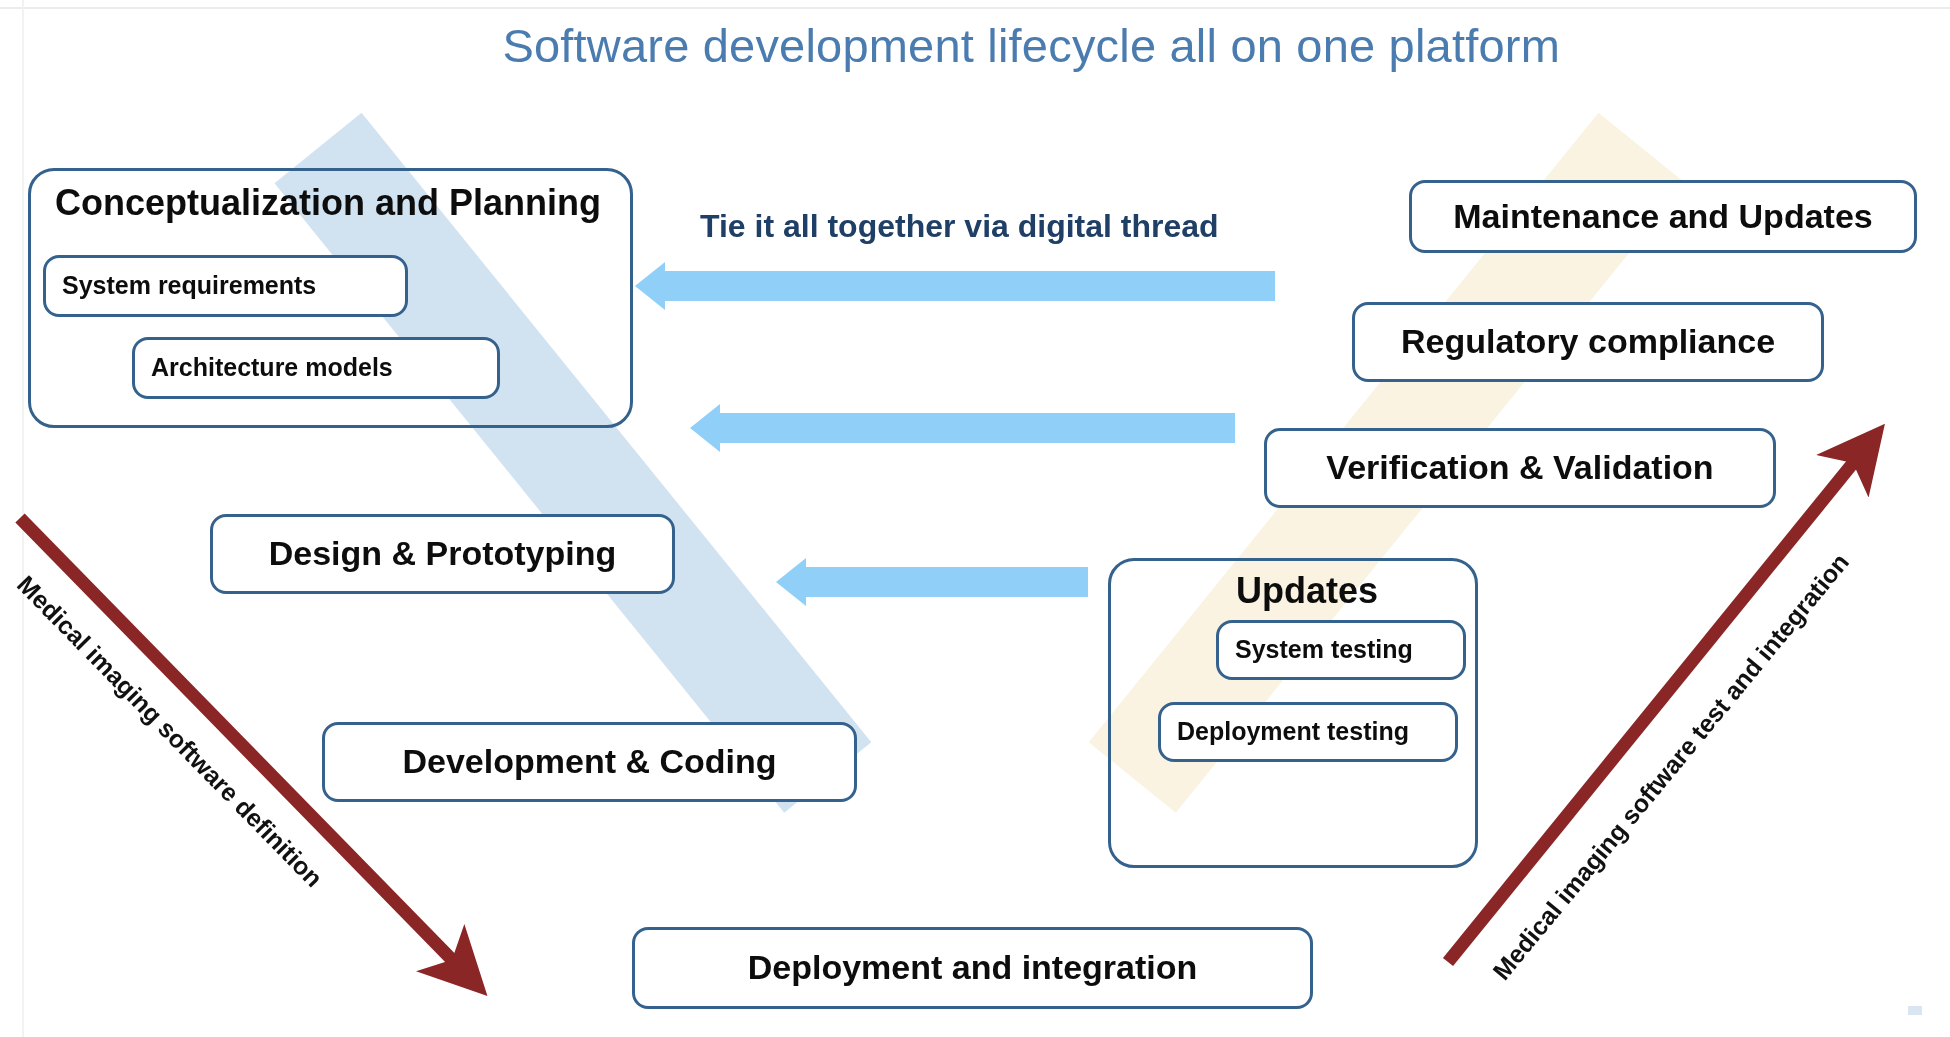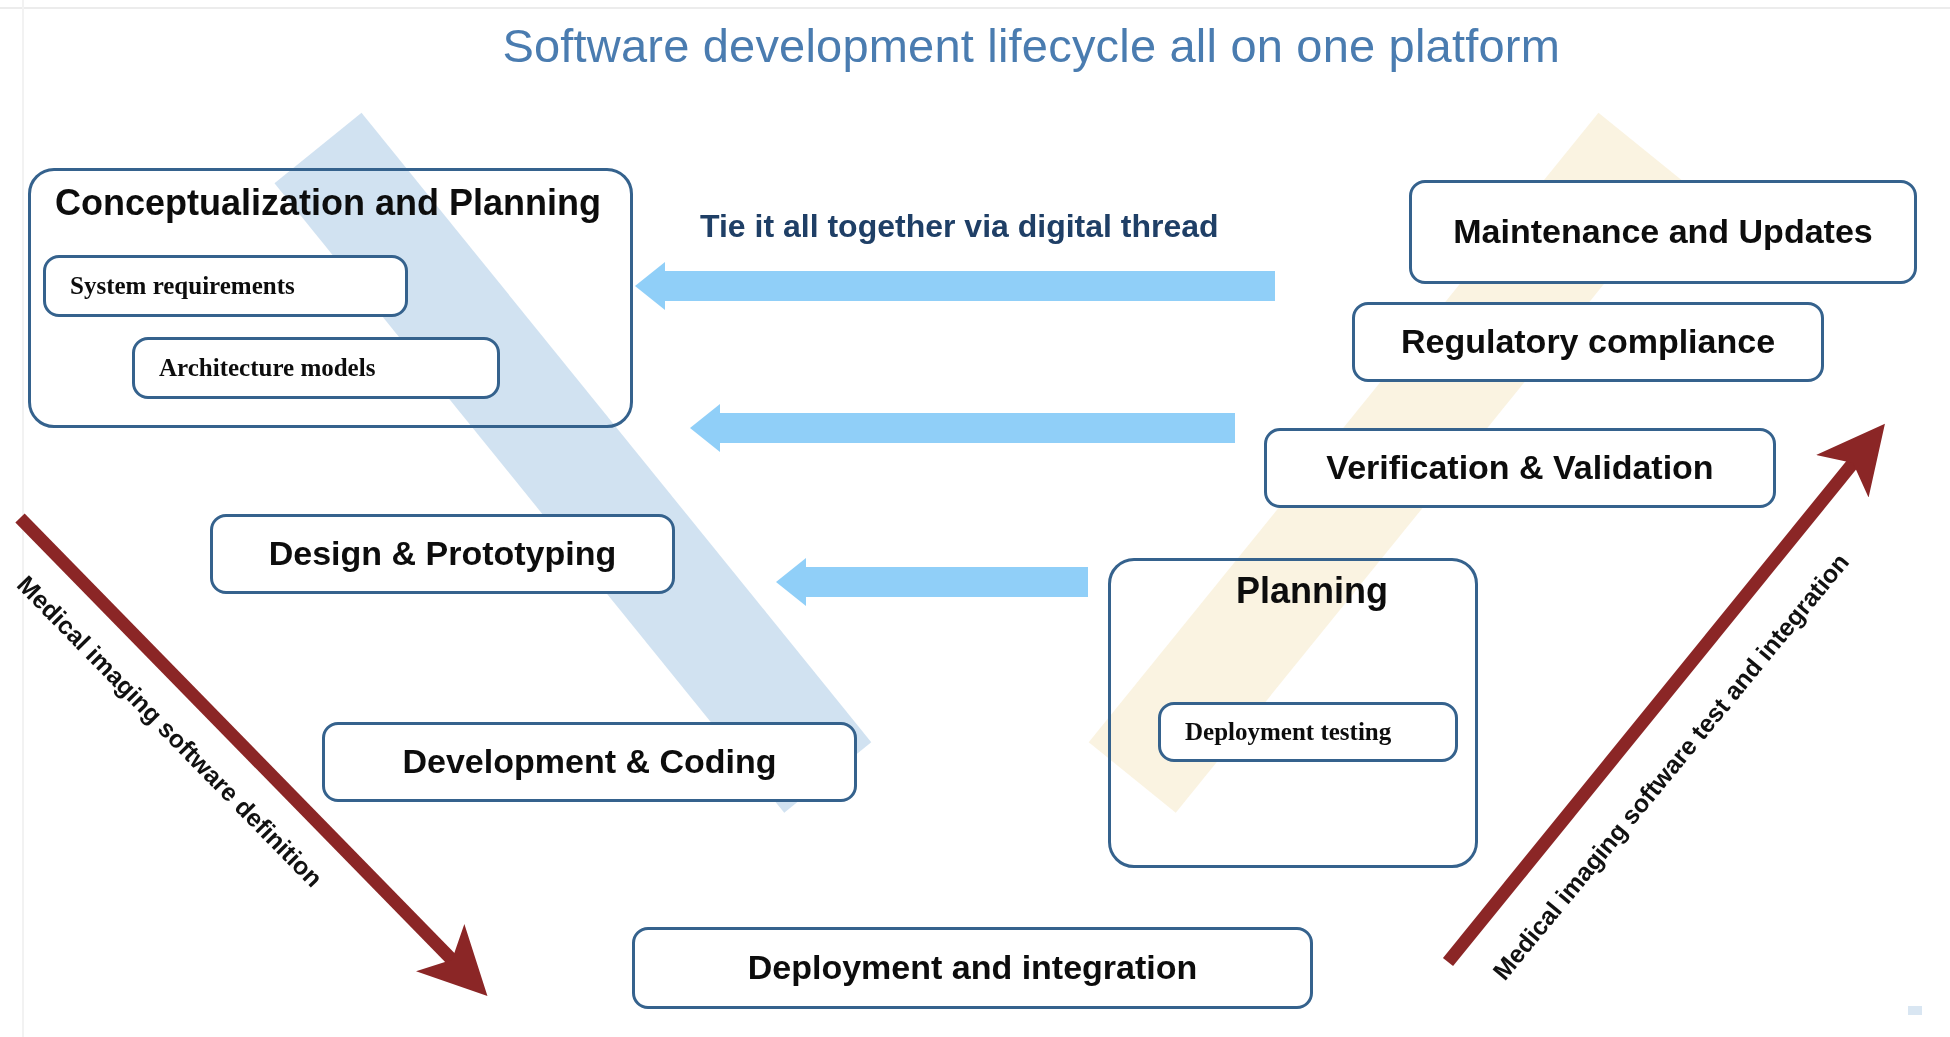--- a/index.html
+++ b/index.html
@@ -72,21 +72,21 @@
     background: #ffffff;
     border: 3px solid #35628d;
     border-radius: 16px;
     display: flex;
     align-items: center;
     color: #0d0d0d;
     font-weight: bold;
     line-height: 1.1;
   }
   .box.center  { justify-content: center; }
-  .box.lead    { justify-content: flex-start; padding-left: 24px; font-family: Liberation Serif, serif; }
+  .box.lead    { justify-content: flex-start; padding-left: 16px; }
 
   .group-box {
     position: absolute;
     box-sizing: border-box;
     background: transparent;
     border: 3px solid #35628d;
     border-radius: 26px;
   }
   .group-title {
     position: absolute;
@@ -199,36 +199,39 @@
   </div>
 
   <div class="box center" style="left:322px; top:722px; width:535px; height:80px; font-size:34px;">
     <span>Development &amp; Coding</span>
   </div>
 
   <div class="box center" style="left:632px; top:927px; width:681px; height:82px; font-size:34px;">
     <span>Deployment and integration</span>
   </div>
 
-  <div class="box center" style="left:1409px; top:180px; width:508px; height:104px; font-size:34px;">
+  <div class="box center" style="left:1409px; top:180px; width:508px; height:73px; font-size:34px;">
     <span>Maintenance and Updates</span>
   </div>
 
   <div class="box center" style="left:1352px; top:302px; width:472px; height:80px; font-size:34px;">
     <span>Regulatory compliance</span>
   </div>
 
   <div class="box center" style="left:1264px; top:428px; width:512px; height:80px; font-size:34px;">
     <span>Verification &amp; Validation</span>
   </div>
 
   <div class="group-box" style="left:1108px; top:558px; width:370px; height:310px;"></div>
 
-  <div class="group-title" style="left:1236px; top:570px; font-size:36px;">Planning</div>
-
+  <div class="group-title" style="left:1236px; top:570px; font-size:36px;">Updates</div>
+
+  <div class="box lead" style="left:1216px; top:620px; width:250px; height:60px; font-size:25px;">
+    <span>System testing</span>
+  </div>
 
   <div class="box lead" style="left:1158px; top:702px; width:300px; height:60px; font-size:25px;">
     <span>Deployment testing</span>
   </div>
 
 
   <div class="corner-mark"></div>
 
 </div>
 

